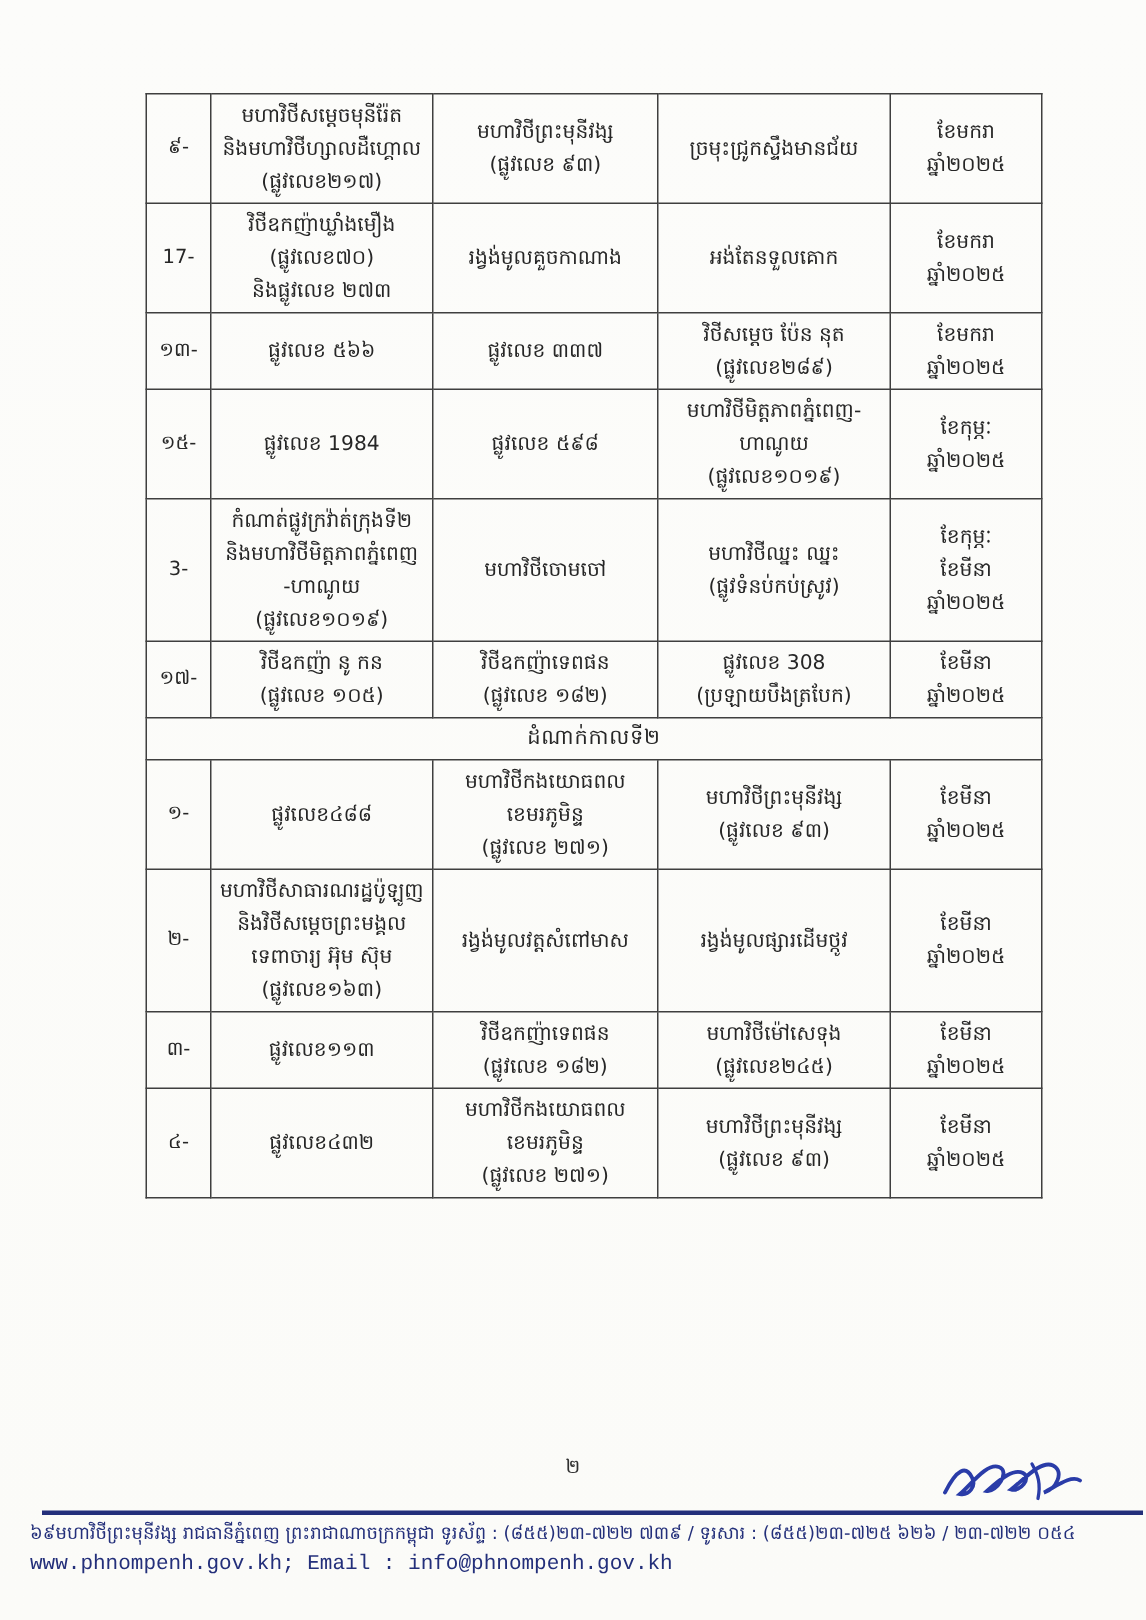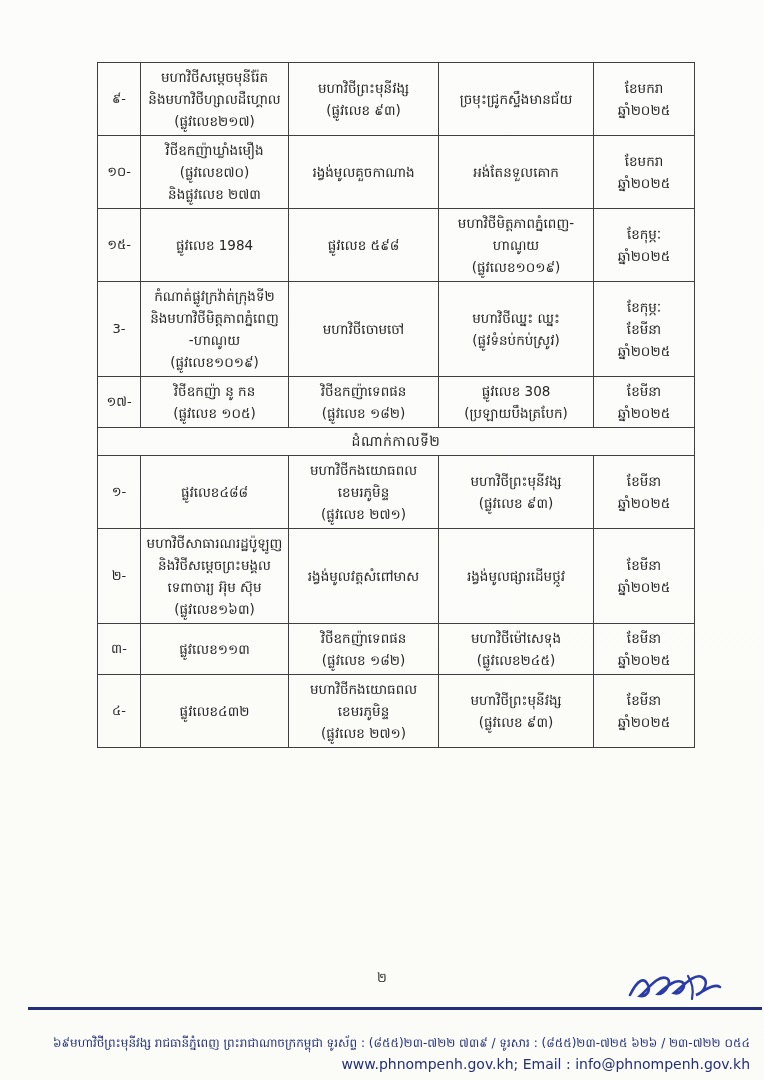--- a/index.html
+++ b/index.html
@@ -38,24 +38,24 @@
     position:absolute;left:0;top:969px;width:764px;
     text-align:center;font-size:13px;color:#303030;
   }
   
   .footer-rule{
     position:absolute;left:28px;top:1007px;width:734px;height:2.6px;
     background:var(--navy);
   }
   .footer-text{
     position:absolute;left:20px;top:1012px;width:730px;
-    text-align:right;color:var(--navy);margin-top:21px;
+    text-align:left;color:var(--navy);
   }
   .footer-text .addr{font-size:12px;line-height:20px;white-space:nowrap;}
-  .footer-text .web{font-size:14px;line-height:22px;}
+  .footer-text .web{font-size:14px;line-height:22px;font-family:Liberation Mono, monospace;}
   
   .signature{position:absolute;left:624px;top:969px;width:104px;height:38px;}
   .signature svg{width:100%;height:100%;}
 </style>
 </head>
 <body>
 
 <div class="sheet"></div>
 
 <div class="tbl-wrap">
@@ -84,32 +84,51 @@
           <td class="body">
             <div class="line">ច្រមុះជ្រូកស្ទឹងមានជ័យ</div>
           </td>
           <td class="date">
             <div class="line">ខែមករា</div>
             <div class="line">ឆ្នាំ២០២៥</div>
           </td>
         </tr>
         <tr>
           <td class="num">
-            <div class="line">១០-</div>
+            <div class="line">17-</div>
           </td>
           <td class="body">
             <div class="line">វិថីឧកញ៉ាឃ្លាំងមឿង</div>
             <div class="line">(ផ្លូវលេខ៧០)</div>
             <div class="line">និងផ្លូវលេខ ២៧៣</div>
           </td>
           <td class="body">
             <div class="line">រង្វង់មូលគួចកាណាង</div>
           </td>
           <td class="body">
             <div class="line">អង់តែនទួលគោក</div>
+          </td>
+          <td class="date">
+            <div class="line">ខែមករា</div>
+            <div class="line">ឆ្នាំ២០២៥</div>
+          </td>
+        </tr>
+        <tr>
+          <td class="num">
+            <div class="line">១៣-</div>
+          </td>
+          <td class="body">
+            <div class="line">ផ្លូវលេខ ៥៦៦</div>
+          </td>
+          <td class="body">
+            <div class="line">ផ្លូវលេខ ៣៣៧</div>
+          </td>
+          <td class="body">
+            <div class="line">វិថីសម្ដេច ប៉ែន នុត</div>
+            <div class="line">(ផ្លូវលេខ២៨៩)</div>
           </td>
           <td class="date">
             <div class="line">ខែមករា</div>
             <div class="line">ឆ្នាំ២០២៥</div>
           </td>
         </tr>
         <tr>
           <td class="num">
             <div class="line">១៥-</div>
           </td>

